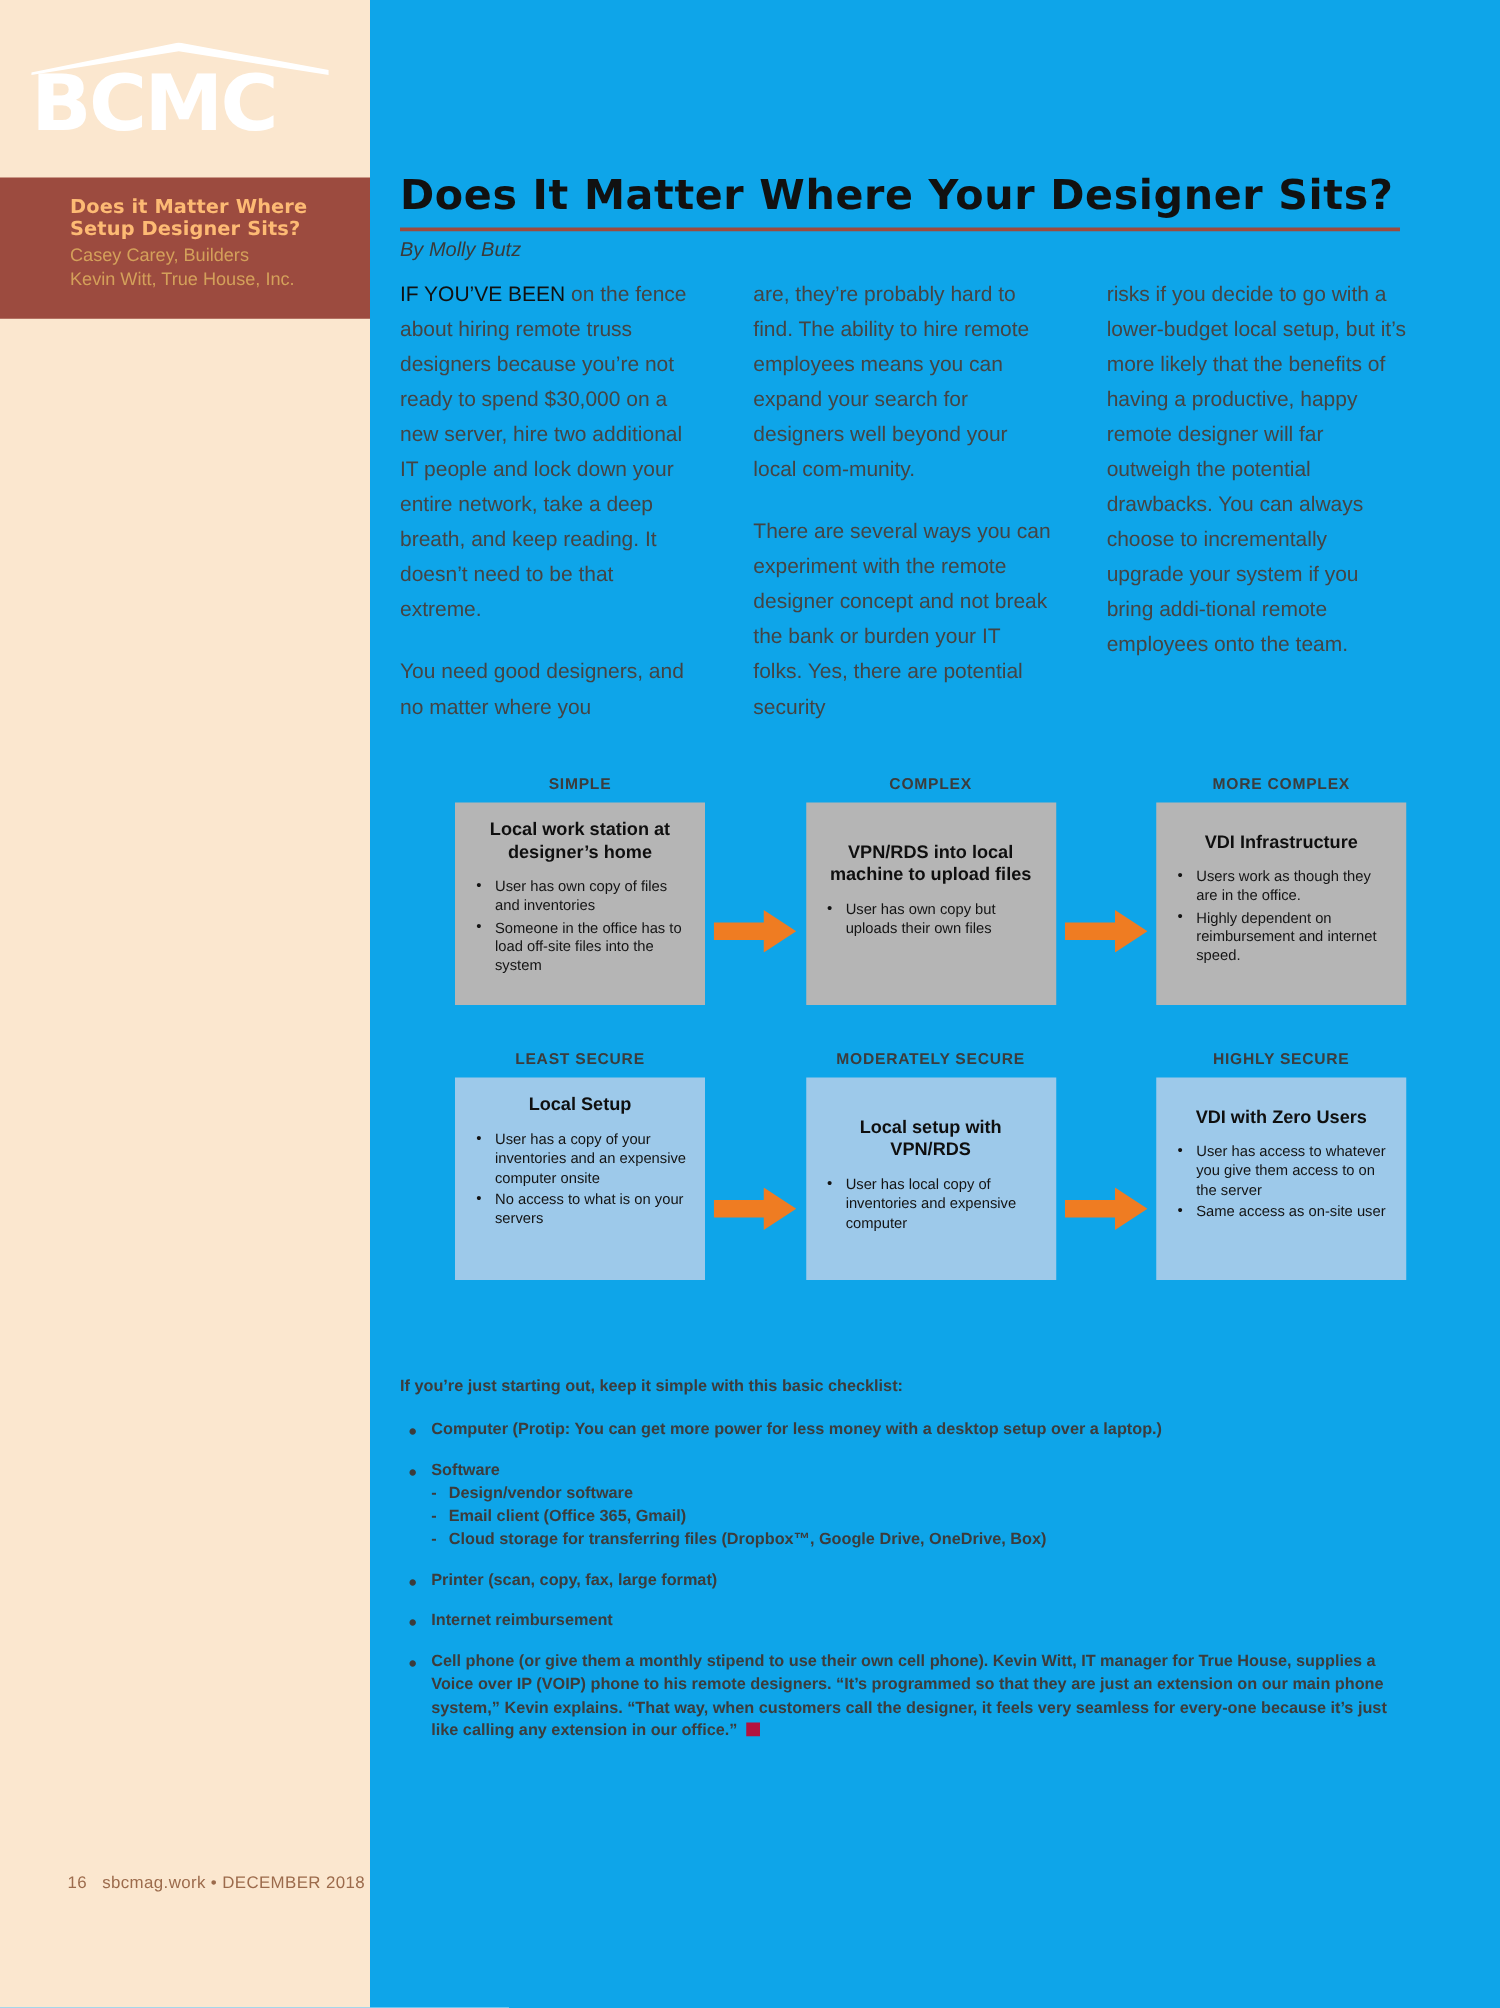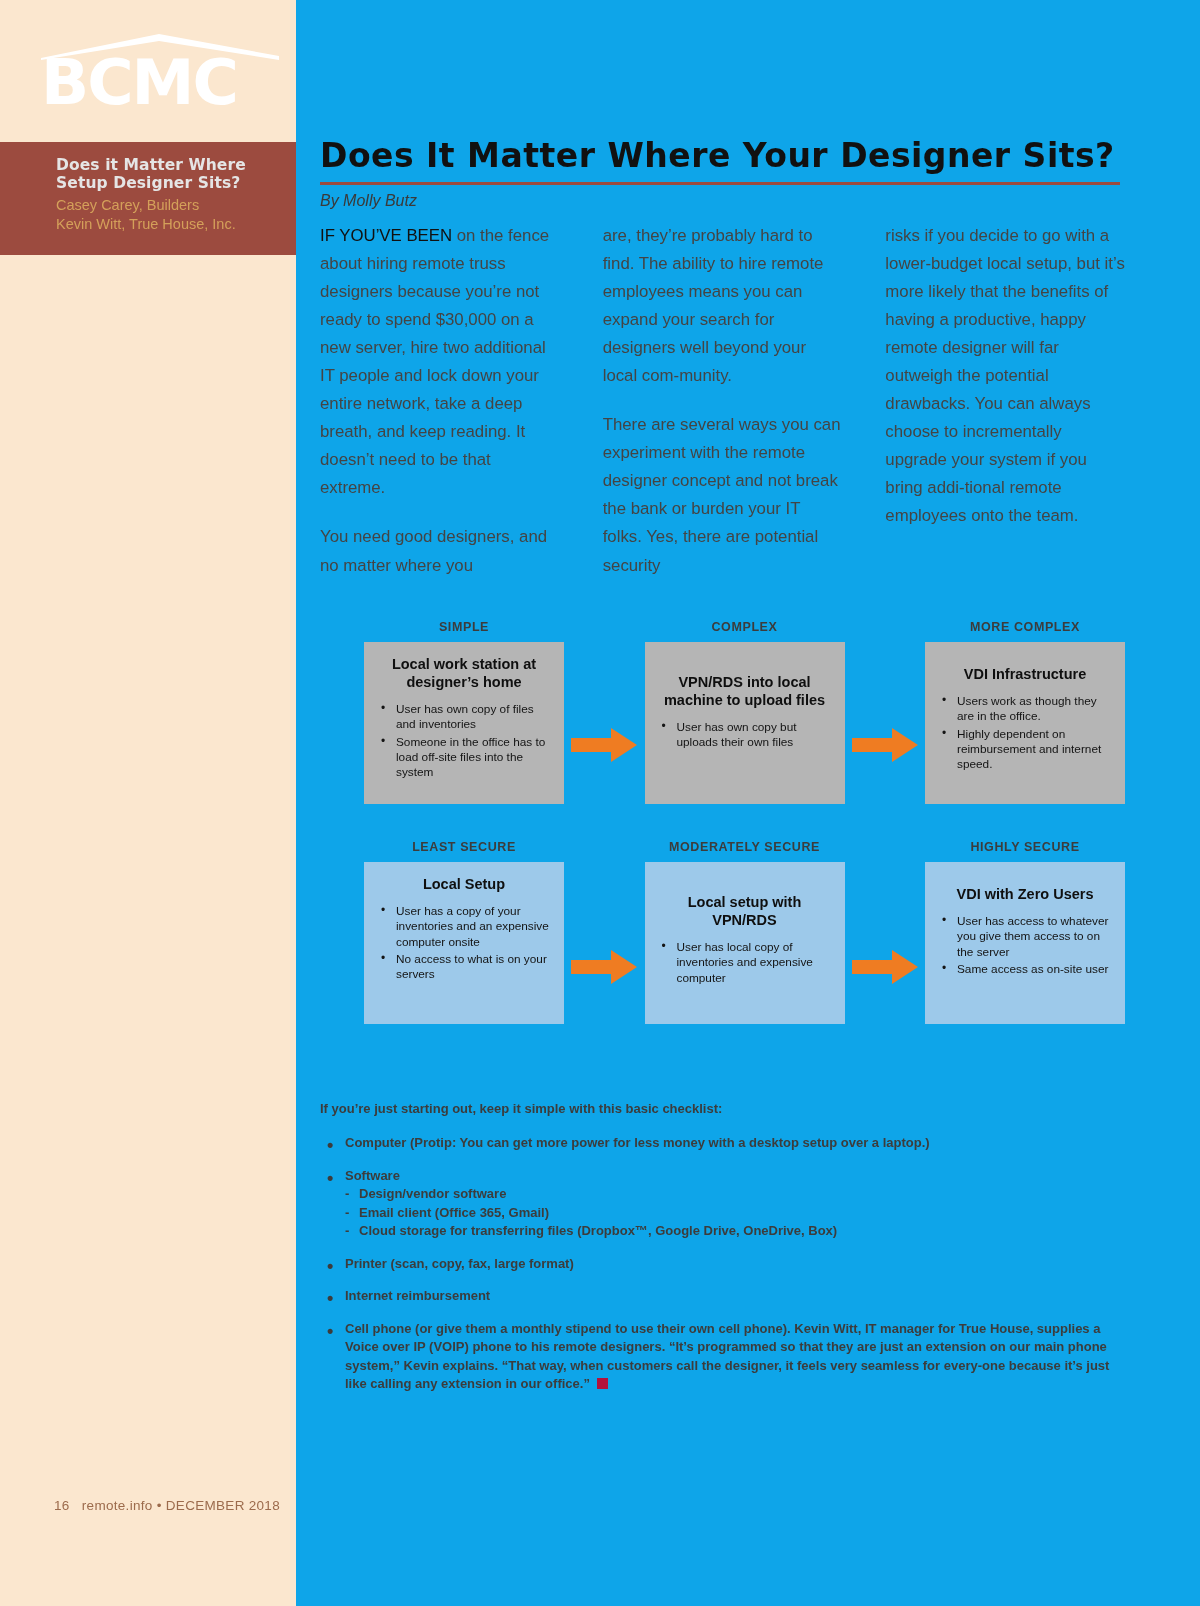--- a/index.html
+++ b/index.html
@@ -16,21 +16,21 @@
   
   .sidebar {
     position: absolute;
     left: 0; top: 0;
     width: 296px;
     height: 1606px;
     background: #fbe7cf;
   }
   .logo-wrap {
     position: absolute;
-    left: 41px; top: 34px;
+    left: 25px; top: 34px;
     width: 240px; height: 82px; text-align: right;
   }
   .logo-roof {
     position: absolute;
     left: 0; top: 0;
     width: 238px; height: 26px;
   }
   .logo-text {
     position: absolute;
     left: 0; top: 18px;
@@ -51,21 +51,21 @@
     width: 296px;
     height: 113px;
     background: #9c4b3f;
     padding: 14px 28px 0 56px;
   }
   .tab-title {
     font-family: "DejaVu Sans", sans-serif;
     font-weight: bold;
     font-size: 15.5px;
     line-height: 1.18;
-    color: #e5e5e5;
+    color: #fdba74;
     letter-spacing: 0.1px;
   }
   .tab-byline {
     margin-top: 3px;
     font-family: "Liberation Sans", sans-serif;
     font-size: 14.5px;
     line-height: 1.32;
     color: #d4a05a;
   }
 
@@ -274,21 +274,21 @@
       <div>Setup Designer Sits?</div>
     </div>
     <div class="tab-byline">
       <div>Casey Carey, Builders</div>
       <div>Kevin Witt, True House, Inc.</div>
     </div>
   </div>
 
   <div class="footer-line">
     <span class="footer-num">16</span>&nbsp;&nbsp;
-    <span>remote.info</span>
+    <span>sbcmag.work</span>
     <span>•</span>
     <span>DECEMBER 2018</span>
   </div>
 </div>
 
 <div class="main">
 
   <div class="headline">Does It Matter Where Your Designer Sits?</div>
   <div class="rule"></div>
   <div class="byline">By Molly Butz</div>

